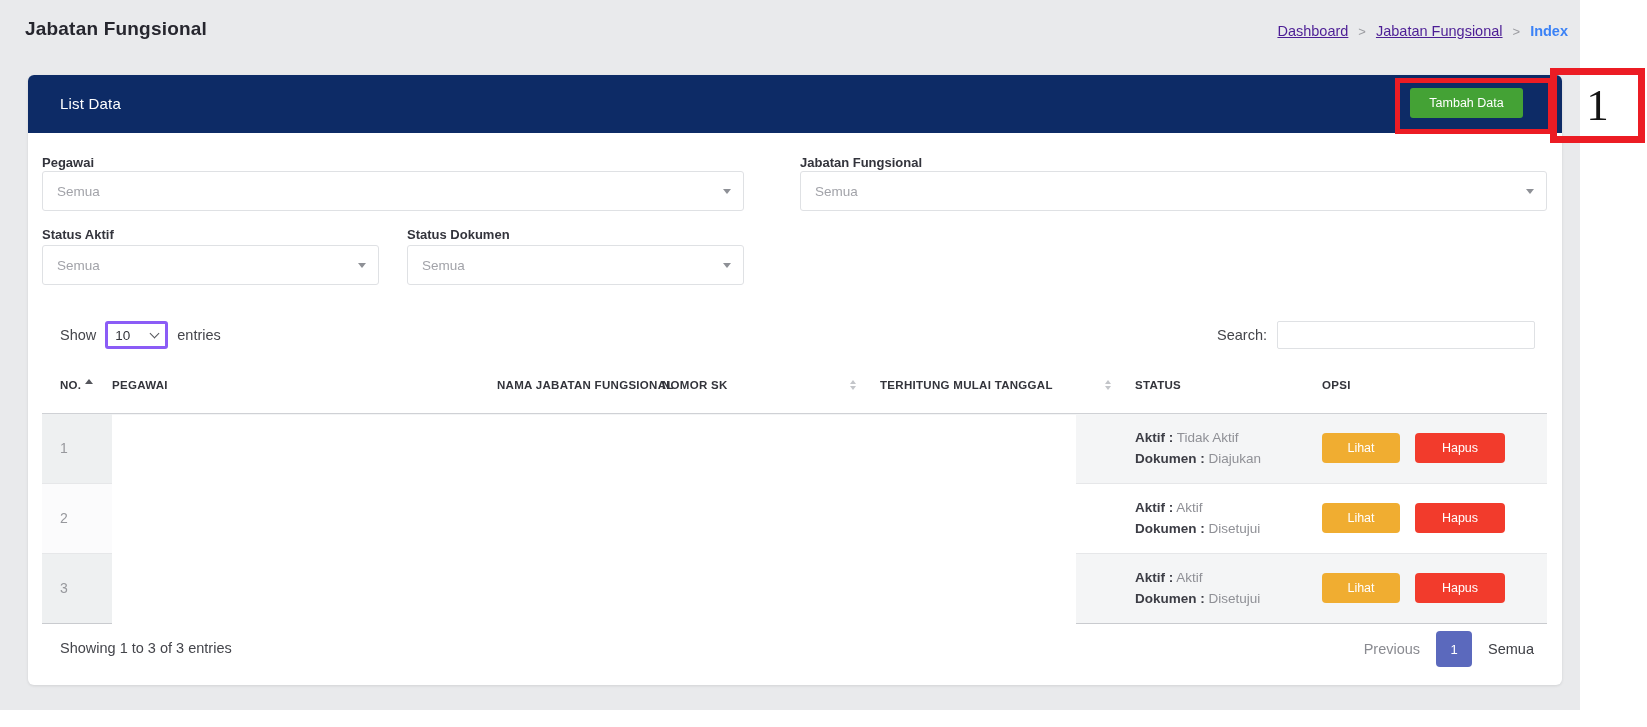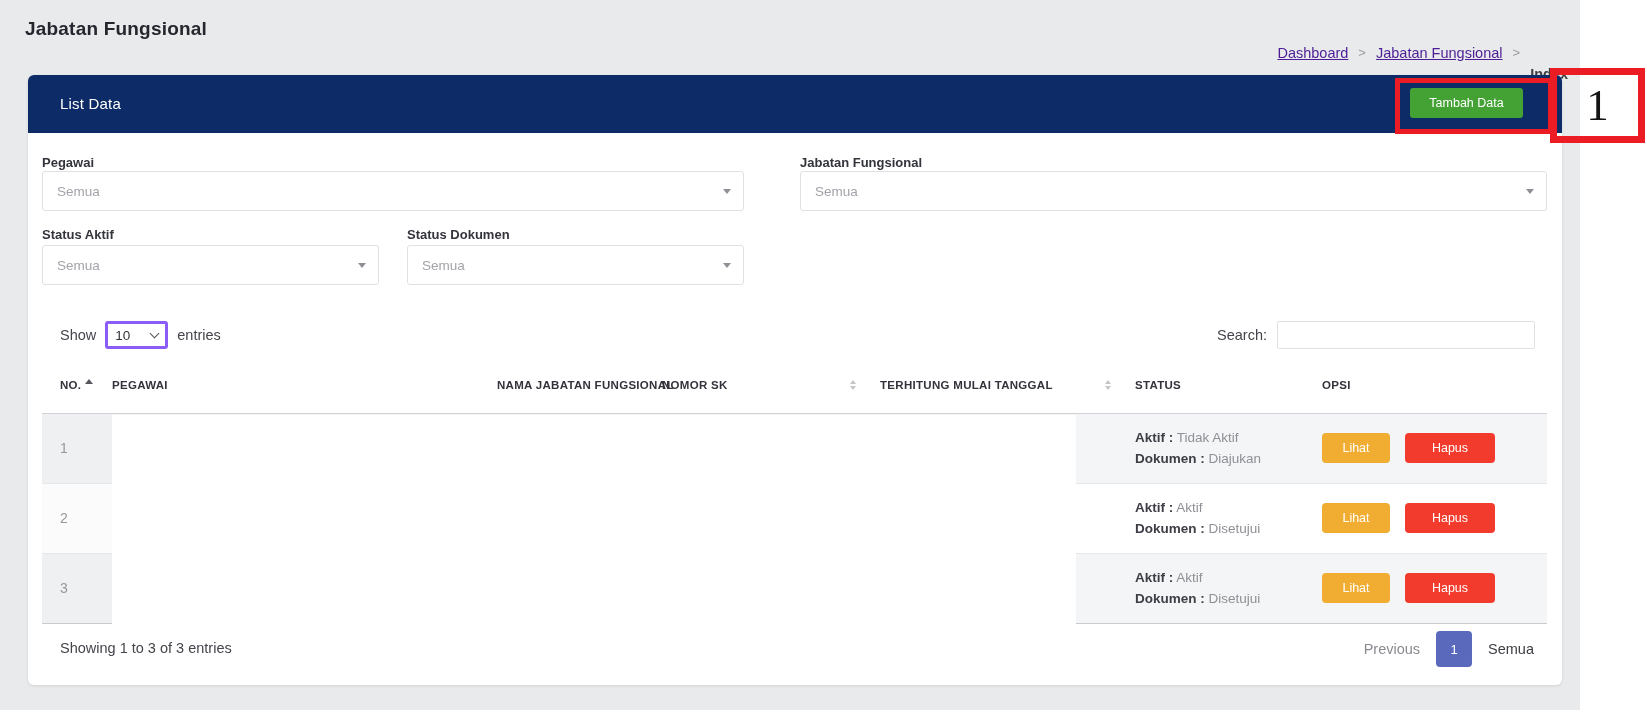--- a/index.html
+++ b/index.html
@@ -5,21 +5,21 @@
   * { margin:0; padding:0; box-sizing:border-box; }
   html,body { width:1647px; height:727px; background:#ffffff; font-family:"Liberation Sans", sans-serif; }
   .stage { position:relative; width:1647px; height:727px; overflow:hidden; background:#ffffff; }
   .page-bg { position:absolute; left:0; top:0; width:1580px; height:710px; background:#e9eaec; }
 
   .page-title { position:absolute; left:25px; top:18px; font-size:19px; font-weight:700; color:#26262e; letter-spacing:.2px; }
 
   .breadcrumb { position:absolute; top:23px; right:79px; display:flex; align-items:center; gap:10px; font-size:14.5px; color:#9b9ca1; }
   .breadcrumb .sep { color:#9b9ca1; font-size:13px; }
   .breadcrumb .crumb { color:#4c1d95;text-decoration:underline; }
-  .breadcrumb .current { color:#404040; font-weight:700;margin-top:43px; }
+  .breadcrumb .current { color:#3b82f6; font-weight:700; }
 
   .card { position:absolute; left:28px; top:75px; width:1534px; height:610px; background:#ffffff; border-radius:6px; box-shadow:0 1px 3px rgba(0,0,0,.10); }
   .card-header { position:absolute; left:0; top:0; width:100%; height:58px; background:#0d2b66; border-radius:6px 6px 0 0; }
   .card-title { position:absolute; left:32px; top:20px; font-size:15px; color:#ffffff; font-weight:500; letter-spacing:.2px; }
   .btn-add { position:absolute; left:1382px; top:13px; width:113px; height:30px; background:#44a235; border:none; border-radius:3px;
              color:#ffffff; font-size:12.5px; font-family:inherit; display:flex; align-items:center; justify-content:center; cursor:pointer; }
 
   
   .ann-btn-box { position:absolute; left:1395px; top:78px; width:158px; height:56px; border:5px solid #ec1c24; z-index:40; }
   .ann-step-box { position:absolute; left:1550px; top:68px; width:95px; height:75px; border:7px solid #ec1c24; z-index:40;
@@ -59,21 +59,21 @@
   tr.plain td.cell-no { background:#fbfbfc; }
   .cell-no { padding-left:18px; font-size:14px; color:#97989d; }
   .sort-asc { display:inline-block; margin-left:4px; transform:translateY(-5px); width:0; height:0;
               border-left:4px solid transparent; border-right:4px solid transparent; border-bottom:5px solid #55565c; }
   .sort-both { position:absolute; right:24px; top:50%; transform:translateY(-50%); display:flex; flex-direction:column; gap:2px; }
   .sort-both .up { width:0;height:0;border-left:3.5px solid transparent;border-right:3.5px solid transparent;border-bottom:4px solid #c3c5c9; }
   .sort-both .dn { width:0;height:0;border-left:3.5px solid transparent;border-right:3.5px solid transparent;border-top:4px solid #c3c5c9; }
   .status-cell { font-size:13.5px; line-height:21px; color:#8f9096; }
   .status-cell b { color:#3c3d45; font-weight:700; }
   .opsi-cell .btns { display:flex; gap:15px; align-items:center; }
-  .btn-view { width:68px; height:30px; background:#f0ad31; border:none; border-radius:4px; color:#fff; font-size:12.5px; font-family:inherit; cursor:pointer; }
+  .btn-view { width:78px; height:30px; background:#f0ad31; border:none; border-radius:4px; color:#fff; font-size:12.5px; font-family:inherit; cursor:pointer; }
   .btn-del  { width:90px; height:30px; background:#f23b2c; border:none; border-radius:4px; color:#fff; font-size:12.5px; font-family:inherit; cursor:pointer; }
   .redaction { position:absolute; left:70px; top:57px; width:964px; height:209px; background:#ffffff; z-index:2; }
 
   
   .dt-info { position:absolute; left:32px; top:565px; font-size:14.5px; color:#44454b; }
   .dt-paging { position:absolute; right:28px; top:556px; display:flex; align-items:center; gap:16px; }
   .pg-prev { font-size:14.5px; color:#8a8b91; cursor:default;text-align:center; }
   .pg-current { width:36px; height:36px; background:#5b69bd; border-radius:4px; color:#fff; font-size:13px;
                 display:flex; align-items:center; justify-content:center; cursor:pointer; }
   .pg-next { font-size:14.5px; color:#3f4046; cursor:pointer; }

